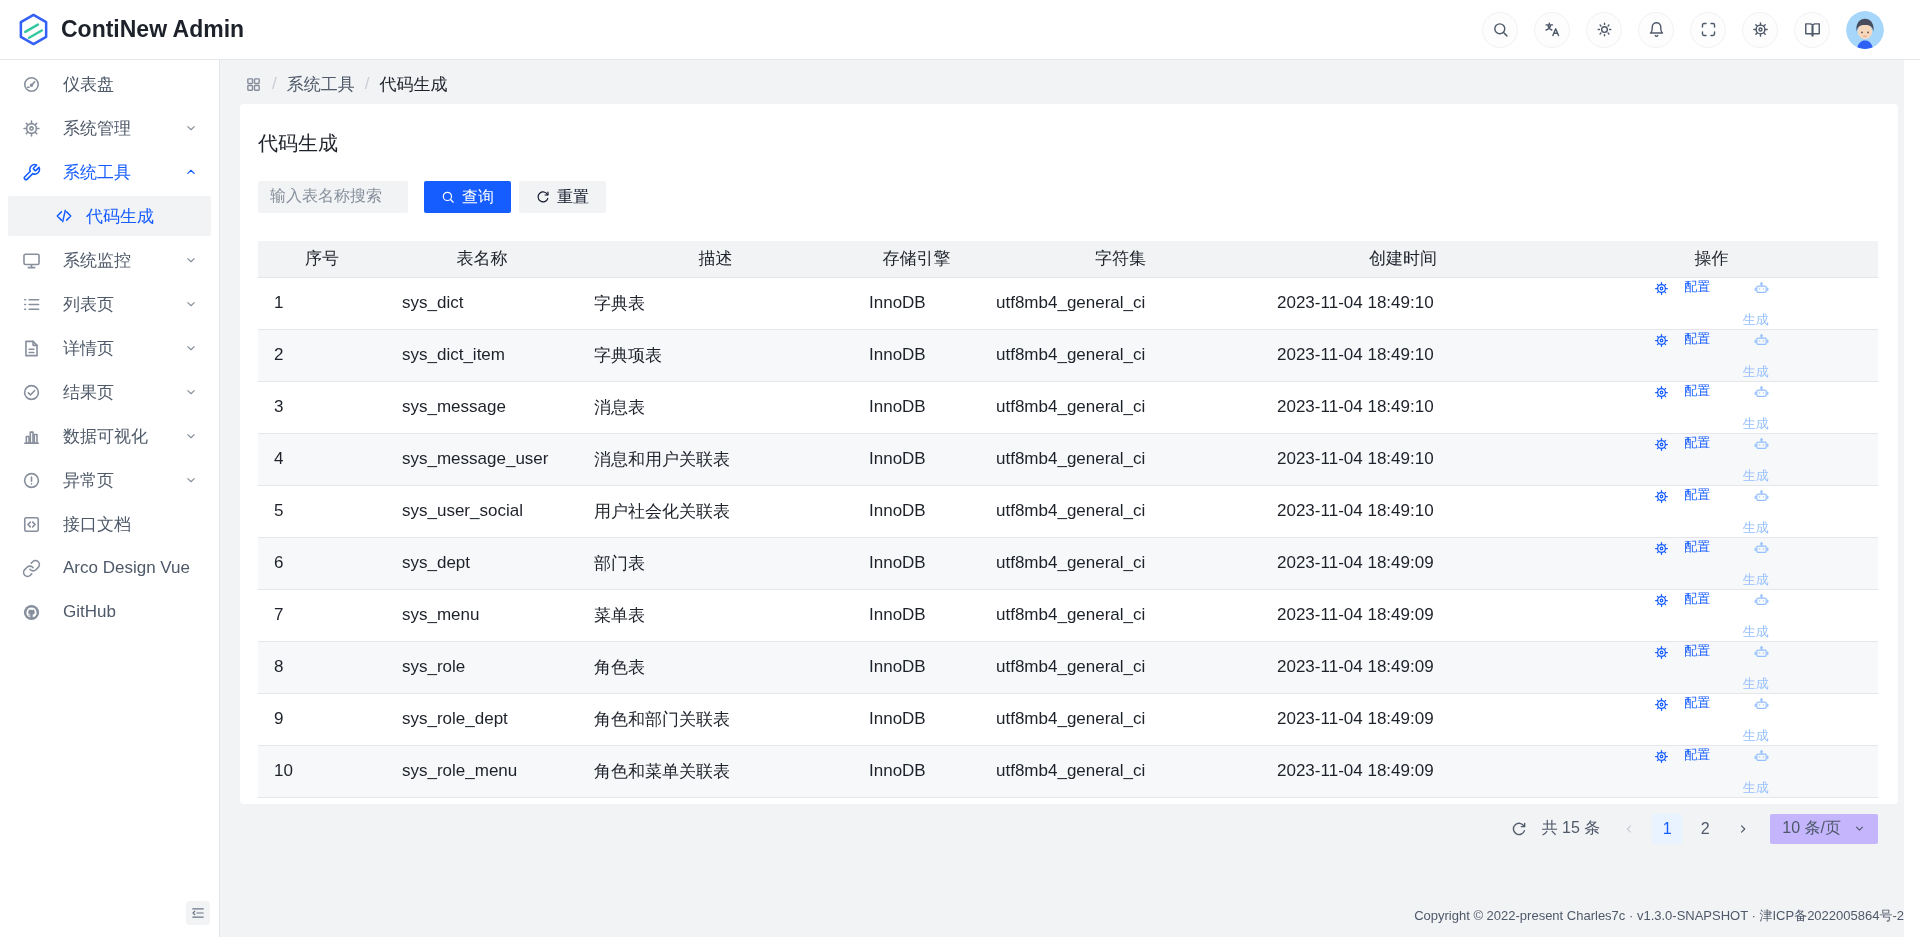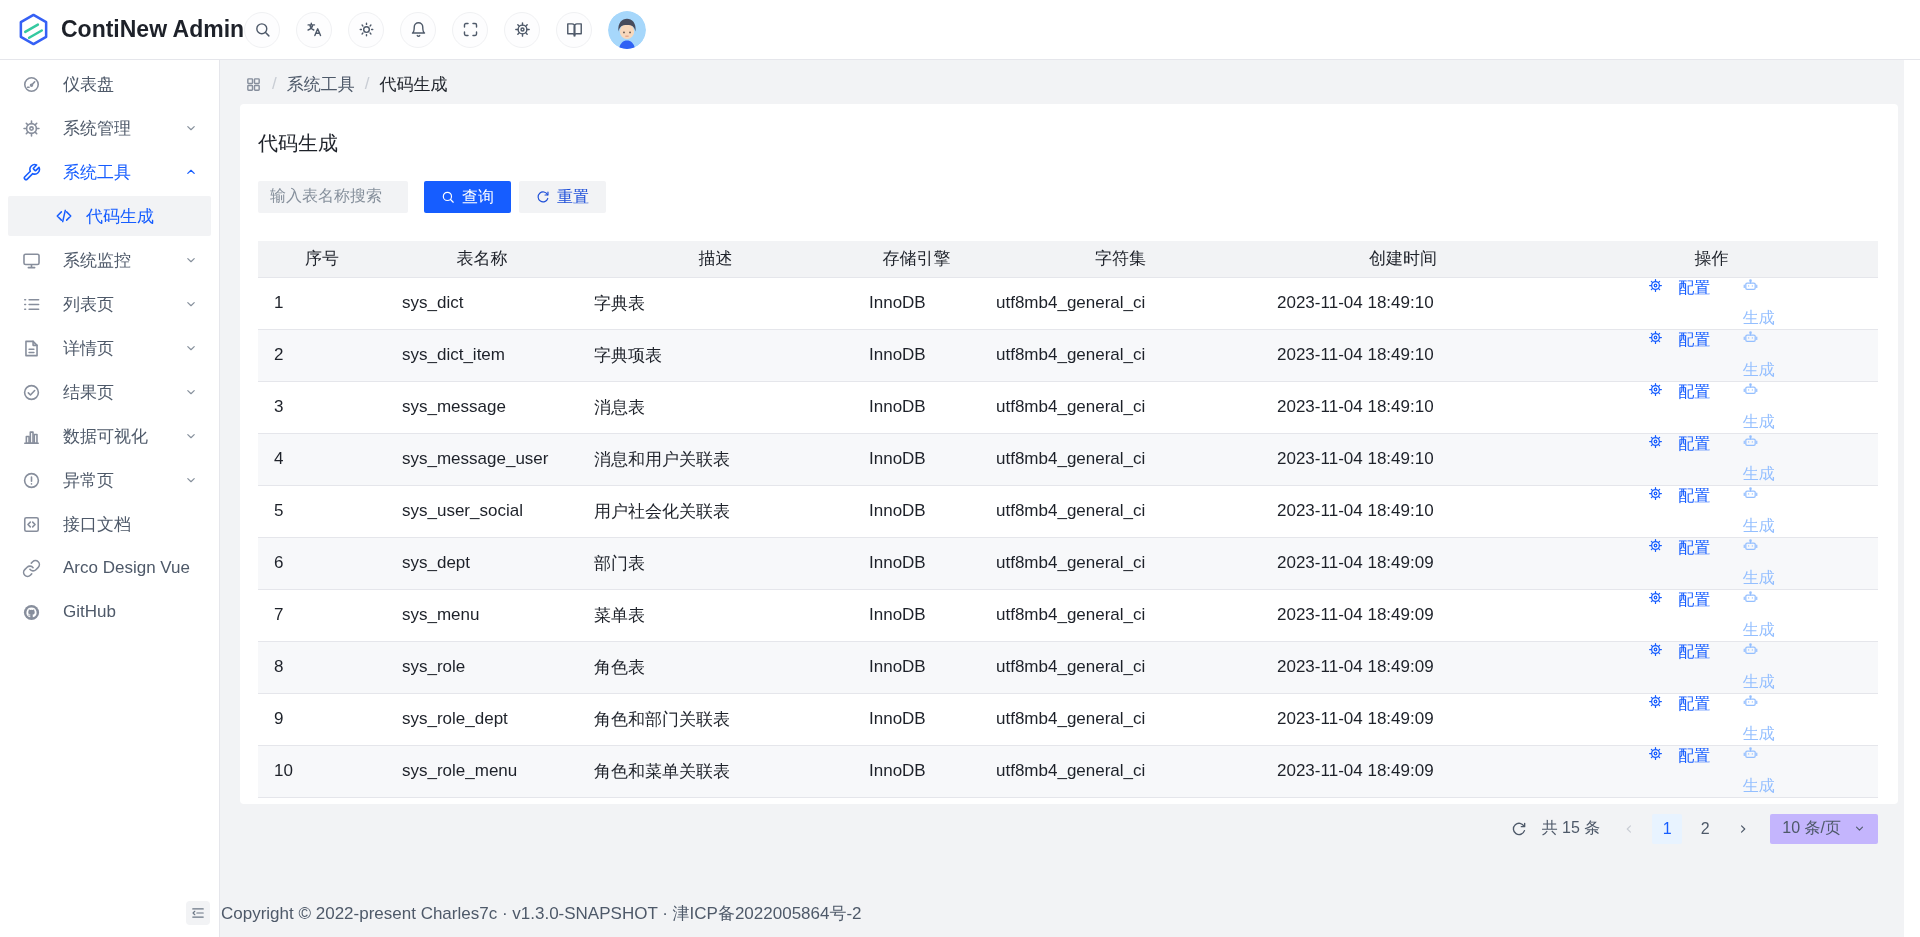--- a/index.html
+++ b/index.html
@@ -8,21 +8,21 @@
     font-family:"Liberation Sans","DejaVu Sans",sans-serif;
     color:#1d2129; background:#f2f3f5; position:relative;
   }
   svg.icon { fill:none; stroke:currentColor; stroke-width:2; stroke-linecap:round; stroke-linejoin:round; }
   svg.icon.fillicon { fill:currentColor; stroke:none; }
 
   
   .header {
     position:absolute; top:0; left:0; right:0; height:60px; background:#fff;
     border-bottom:1px solid #e5e6eb; display:flex; align-items:center;
-    padding:0 36px 0 16px; z-index:20;
+    justify-content:space-between; padding:0 36px 0 16px; z-index:20;
   }
   .brand { display:flex; align-items:center; gap:10px; }
   .brand-title { font-size:23px; font-weight:600; color:#1d2129; }
   .header-actions { display:flex; align-items:center; gap:16px; }
   .hbtn {
     width:36px; height:36px; border-radius:50%; border:1px solid #f0f1f3; background:#fdfdfe;
     display:flex; align-items:center; justify-content:center; color:#4e5969; cursor:pointer;
   }
   .hbtn svg { width:17px; height:17px; }
   .avatar { width:38px; height:38px; border-radius:50%; overflow:hidden; cursor:pointer; }
@@ -76,36 +76,36 @@
     font-family:Liberation Mono, monospace;
   }
   .search-input::placeholder { color:#86909c; }
   .btn {
     height:32px; border:none; border-radius:2px; font-size:16px; cursor:pointer;
     display:inline-flex; align-items:center; gap:7px; padding:0 17px;
     font-family:"Liberation Sans","DejaVu Sans",sans-serif;
   }
   .btn svg { width:14px; height:14px; }
   .btn-primary { background:#165dff; color:#fff; margin-left:16px; }
-  .btn-secondary { background:#f2f3f5; color:#1d4ed8; margin-left:8px; }
+  .btn-secondary { background:#f2f3f5; color:#0f172a; margin-left:8px; }
 
   
   table.grid { margin-top:28px; width:100%; border-collapse:collapse; table-layout:fixed; font-size:17px; }
   table.grid thead th {
     background:#f2f3f5; height:36px; font-weight:500; text-align:center; padding:0 16px;
     color:#1d2129; border-bottom:1px solid #e5e6eb; white-space:nowrap;
   }
   table.grid tbody td {
     height:47px; padding:0 16px; border-bottom:1px solid #e5e6eb; color:#1d2129;
     white-space:nowrap; overflow:hidden;
   }
   table.grid tbody tr:nth-child(even) { background:#f7f8fa; }
   table.grid th.op-col, table.grid td.op-cell { text-align:center; }
   .op-link {
-    color:#165dff; display:inline-flex; align-items:flex-start; gap:15px; cursor:pointer; font-size:16px;
+    color:#165dff; display:inline-flex; align-items:flex-end; gap:15px; cursor:pointer; font-size:13px;
   }
   .op-link svg { width:15px; height:15px; }
   .op-link + .op-link { margin-left:28px;flex-direction:column; }
   .op-link.disabled { color:#94bfff; cursor:not-allowed; }
 
   
   .pagination {
     margin-top:16px; display:flex; justify-content:flex-end; align-items:center;
     gap:8px; font-size:16px; color:#4e5969;
   }
@@ -119,22 +119,22 @@
   .pg-btn svg { width:14px; height:14px; }
   .pg-btn.disabled { color:#c9cdd4; cursor:not-allowed; }
   .pg-btn.active { background:#e8f3ff; color:#165dff; }
   .size-select {
     height:30px; background:#c4b5fd; border-radius:2px; padding:0 12px; margin-left:4px;
     display:flex; align-items:center; gap:12px; cursor:pointer; color:#4e5969; white-space:nowrap;
   }
   .size-select svg { width:13px; height:13px; color:#4e5969; }
 
   .footer {
-    position:absolute; bottom:12px; left:1px; right:0; text-align:left;
-    color:#4e5969; font-size:17px;
+    position:absolute; bottom:12px; left:1px; right:0; text-align:right;
+    color:#4e5969; font-size:13px;
   }
 </style>
 </head>
 <body>
 
 <svg width="0" height="0" style="position:absolute">
   <defs>
     <symbol id="i-dashboard" viewBox="0 0 24 24">
         <circle cx="12" cy="12" r="8.5"></circle>
         <path d="M12.5 12.5L16 8.5"></path>

